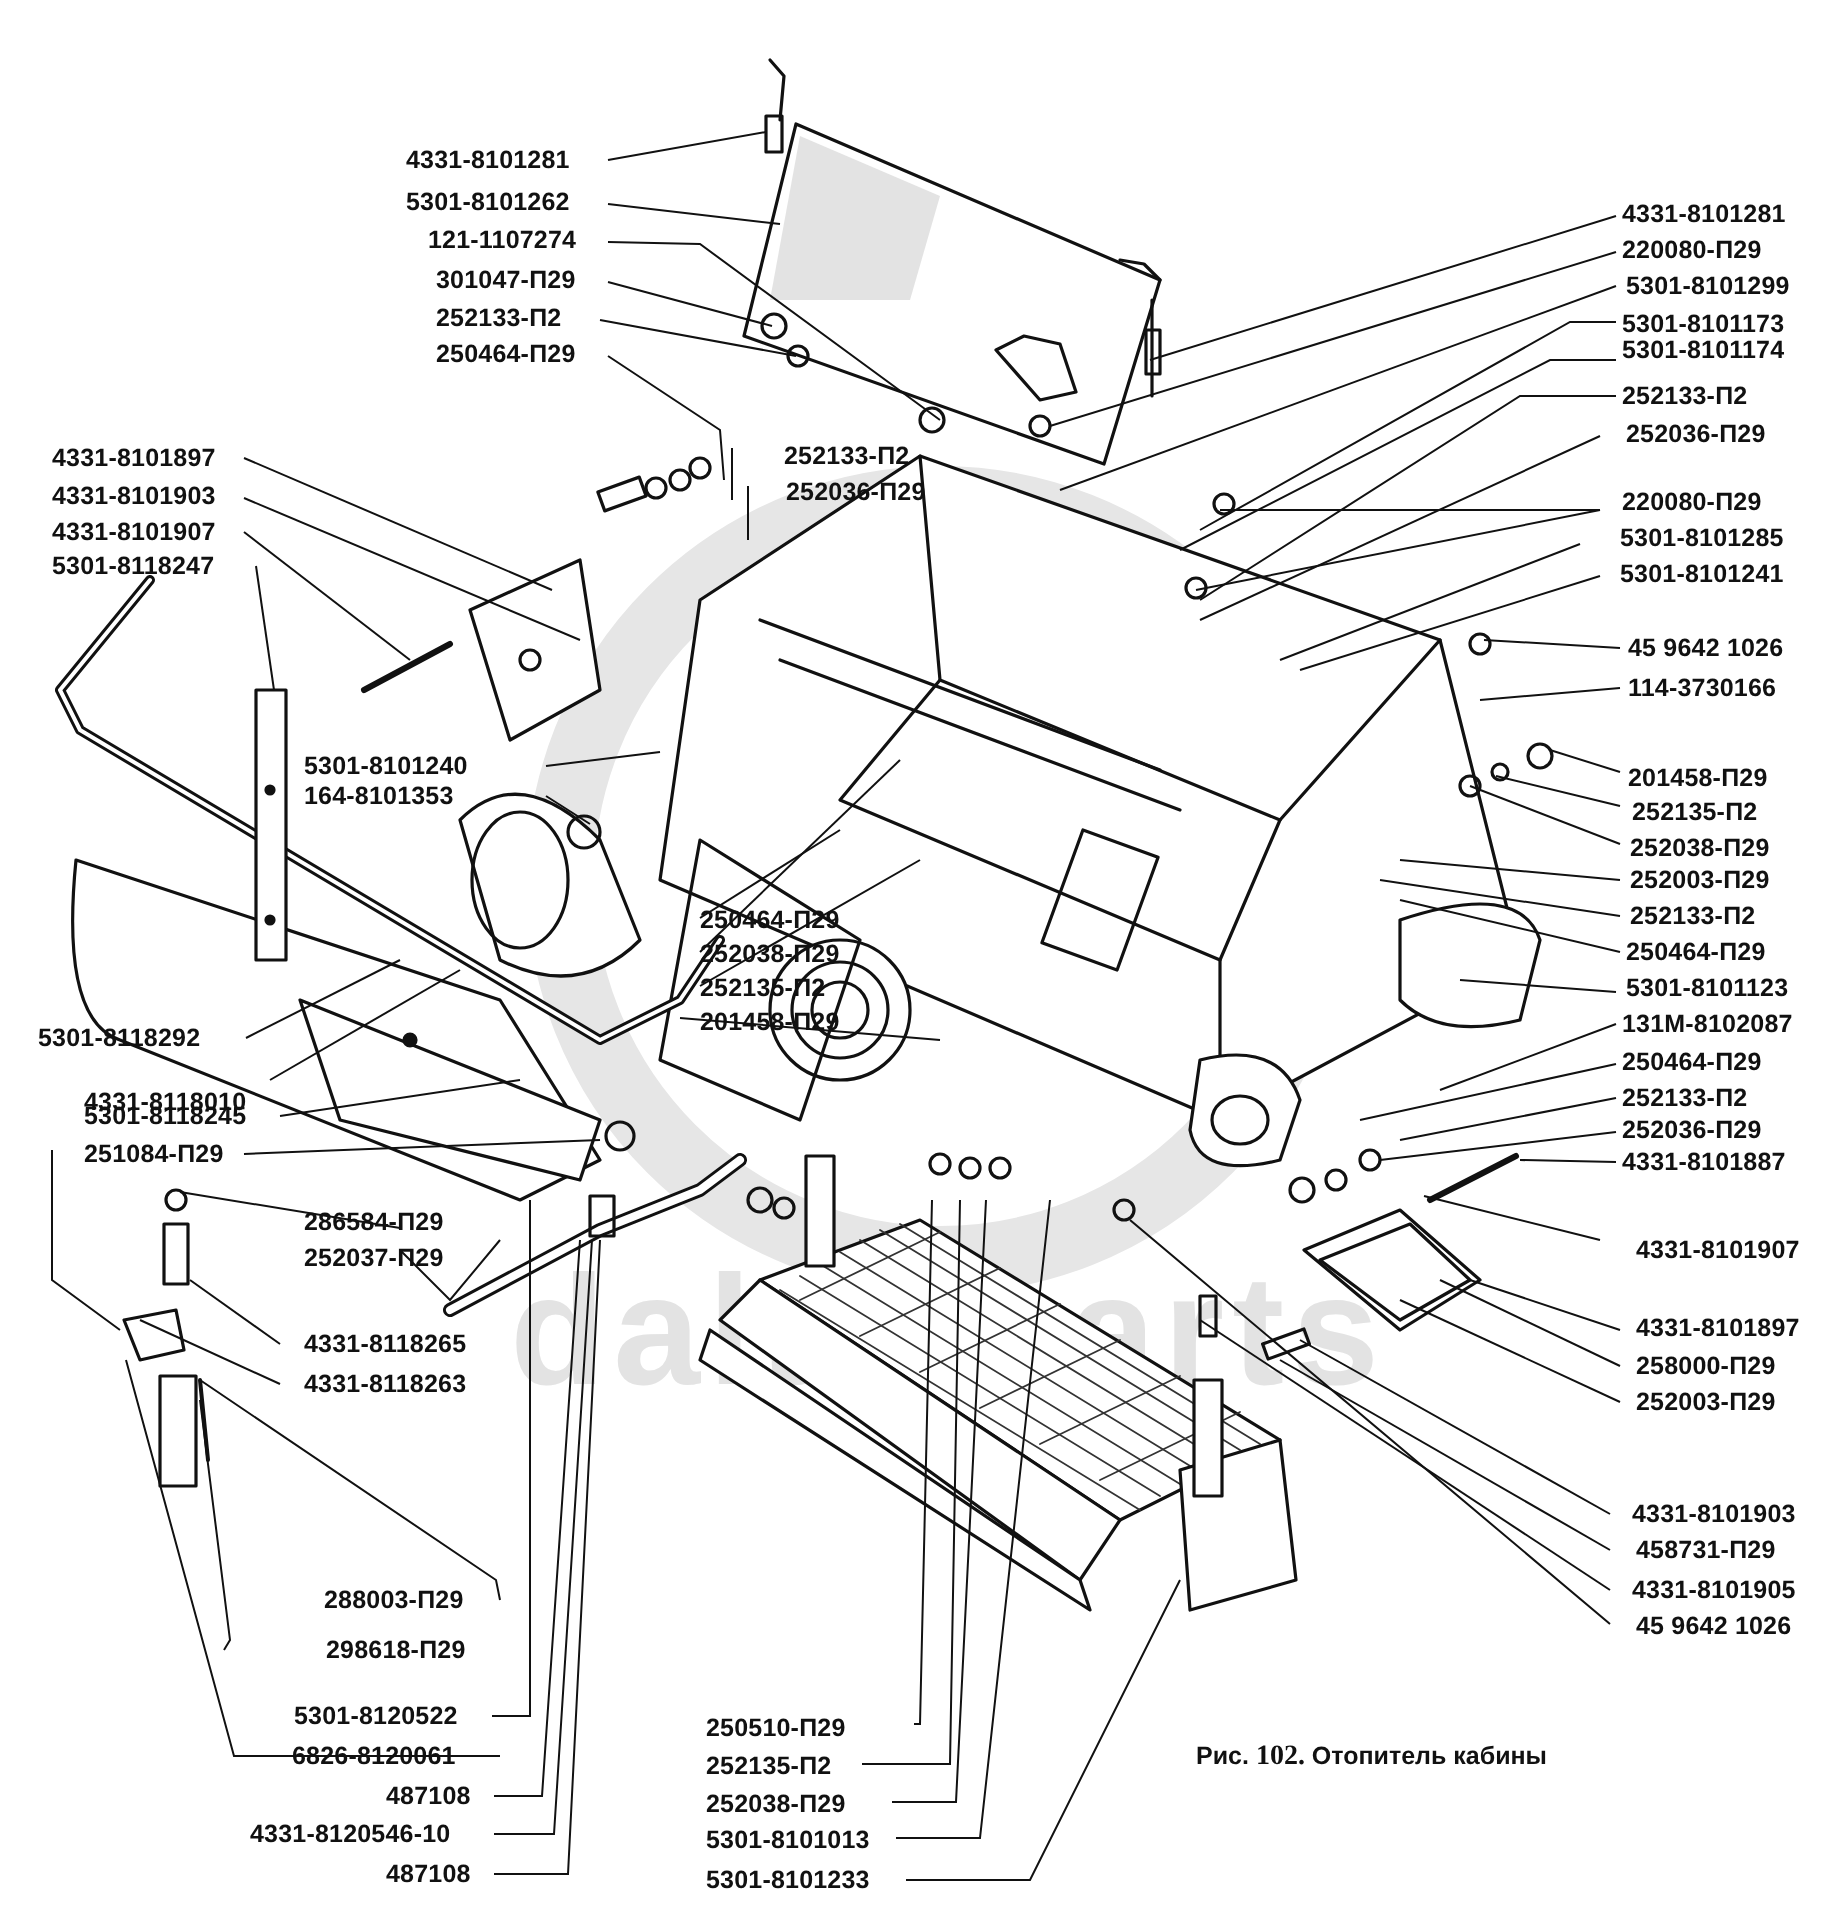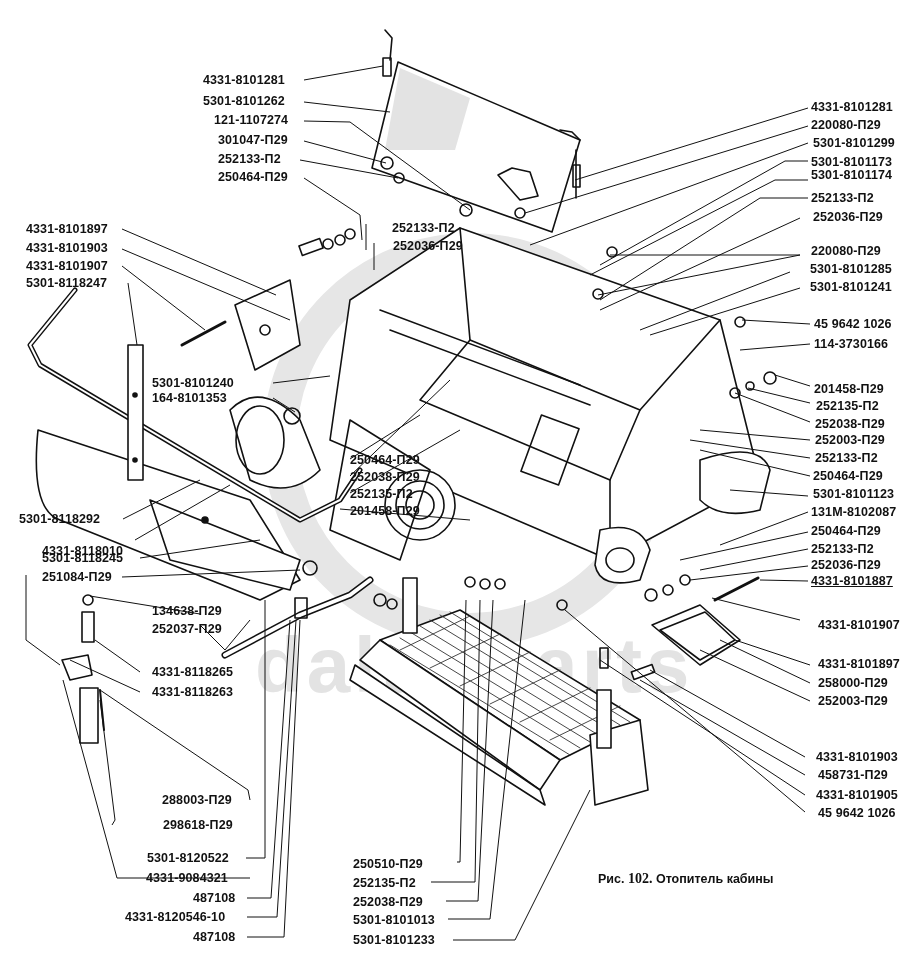--- a/index.html
+++ b/index.html
@@ -254,28 +254,28 @@
   <div class="lbl" style="left:26px;top:222px;">4331-8101897</div>
   <div class="lbl" style="left:26px;top:241px;">4331-8101903</div>
   <div class="lbl" style="left:26px;top:259px;">4331-8101907</div>
   <div class="lbl" style="left:26px;top:276px;">5301-8118247</div>
   <div class="lbl" style="left:142px;top:376px;margin-left:10px;">5301-8101240</div>
   <div class="lbl" style="left:152px;top:391px;">164-8101353</div>
   <div class="lbl" style="left:19px;top:512px;">5301-8118292</div>
   <div class="lbl" style="left:42px;top:544px;">4331-8118010</div>
   <div class="lbl" style="left:42px;top:551px;">5301-8118245</div>
   <div class="lbl" style="left:42px;top:570px;">251084-П29</div>
-  <div class="lbl" style="left:152px;top:604px;">134638-П29</div>
+  <div class="lbl" style="left:152px;top:604px;">286584-П29</div>
   <div class="lbl" style="left:152px;top:622px;">252037-П29</div>
   <div class="lbl" style="left:152px;top:665px;">4331-8118265</div>
   <div class="lbl" style="left:152px;top:685px;">4331-8118263</div>
   <div class="lbl" style="left:162px;top:793px;">288003-П29</div>
   <div class="lbl" style="left:163px;top:818px;">298618-П29</div>
   <div class="lbl" style="left:147px;top:851px;">5301-8120522</div>
-  <div class="lbl" style="left:146px;top:871px;">4331-9084321</div>
+  <div class="lbl" style="left:146px;top:871px;">6826-8120061</div>
   <div class="lbl" style="left:193px;top:891px;">487108</div>
   <div class="lbl" style="left:125px;top:910px;">4331-8120546-10</div>
   <div class="lbl" style="left:193px;top:930px;">487108</div>
 
   <div class="lbl" style="left:392px;top:221px;">252133-П2</div>
   <div class="lbl" style="left:393px;top:239px;">252036-П29</div>
   <div class="lbl" style="left:350px;top:453px;">250464-П29</div>
   <div class="lbl" style="left:350px;top:470px;">252038-П29</div>
   <div class="lbl" style="left:350px;top:487px;">252135-П2</div>
   <div class="lbl" style="left:350px;top:504px;">201458-П29</div>
@@ -302,21 +302,21 @@
   <div class="lbl" style="left:816px;top:399px;">252135-П2</div>
   <div class="lbl" style="left:815px;top:417px;">252038-П29</div>
   <div class="lbl" style="left:815px;top:433px;">252003-П29</div>
   <div class="lbl" style="left:815px;top:451px;">252133-П2</div>
   <div class="lbl" style="left:813px;top:469px;">250464-П29</div>
   <div class="lbl" style="left:813px;top:487px;">5301-8101123</div>
   <div class="lbl" style="left:811px;top:505px;">131М-8102087</div>
   <div class="lbl" style="left:811px;top:524px;">250464-П29</div>
   <div class="lbl" style="left:811px;top:542px;">252133-П2</div>
   <div class="lbl" style="left:811px;top:558px;">252036-П29</div>
-  <div class="lbl" style="left:811px;top:574px;text-decoration:underline;">4331-8101887</div>
+  <div class="lbl" style="left:811px;top:574px;">4331-8101887</div>
   <div class="lbl" style="left:818px;top:618px;">4331-8101907</div>
   <div class="lbl" style="left:818px;top:657px;">4331-8101897</div>
   <div class="lbl" style="left:818px;top:676px;">258000-П29</div>
   <div class="lbl" style="left:818px;top:694px;">252003-П29</div>
   <div class="lbl" style="left:816px;top:750px;">4331-8101903</div>
   <div class="lbl" style="left:818px;top:768px;">458731-П29</div>
   <div class="lbl" style="left:816px;top:788px;">4331-8101905</div>
   <div class="lbl" style="left:818px;top:806px;">45 9642 1026</div>
 
   <div class="caption">

